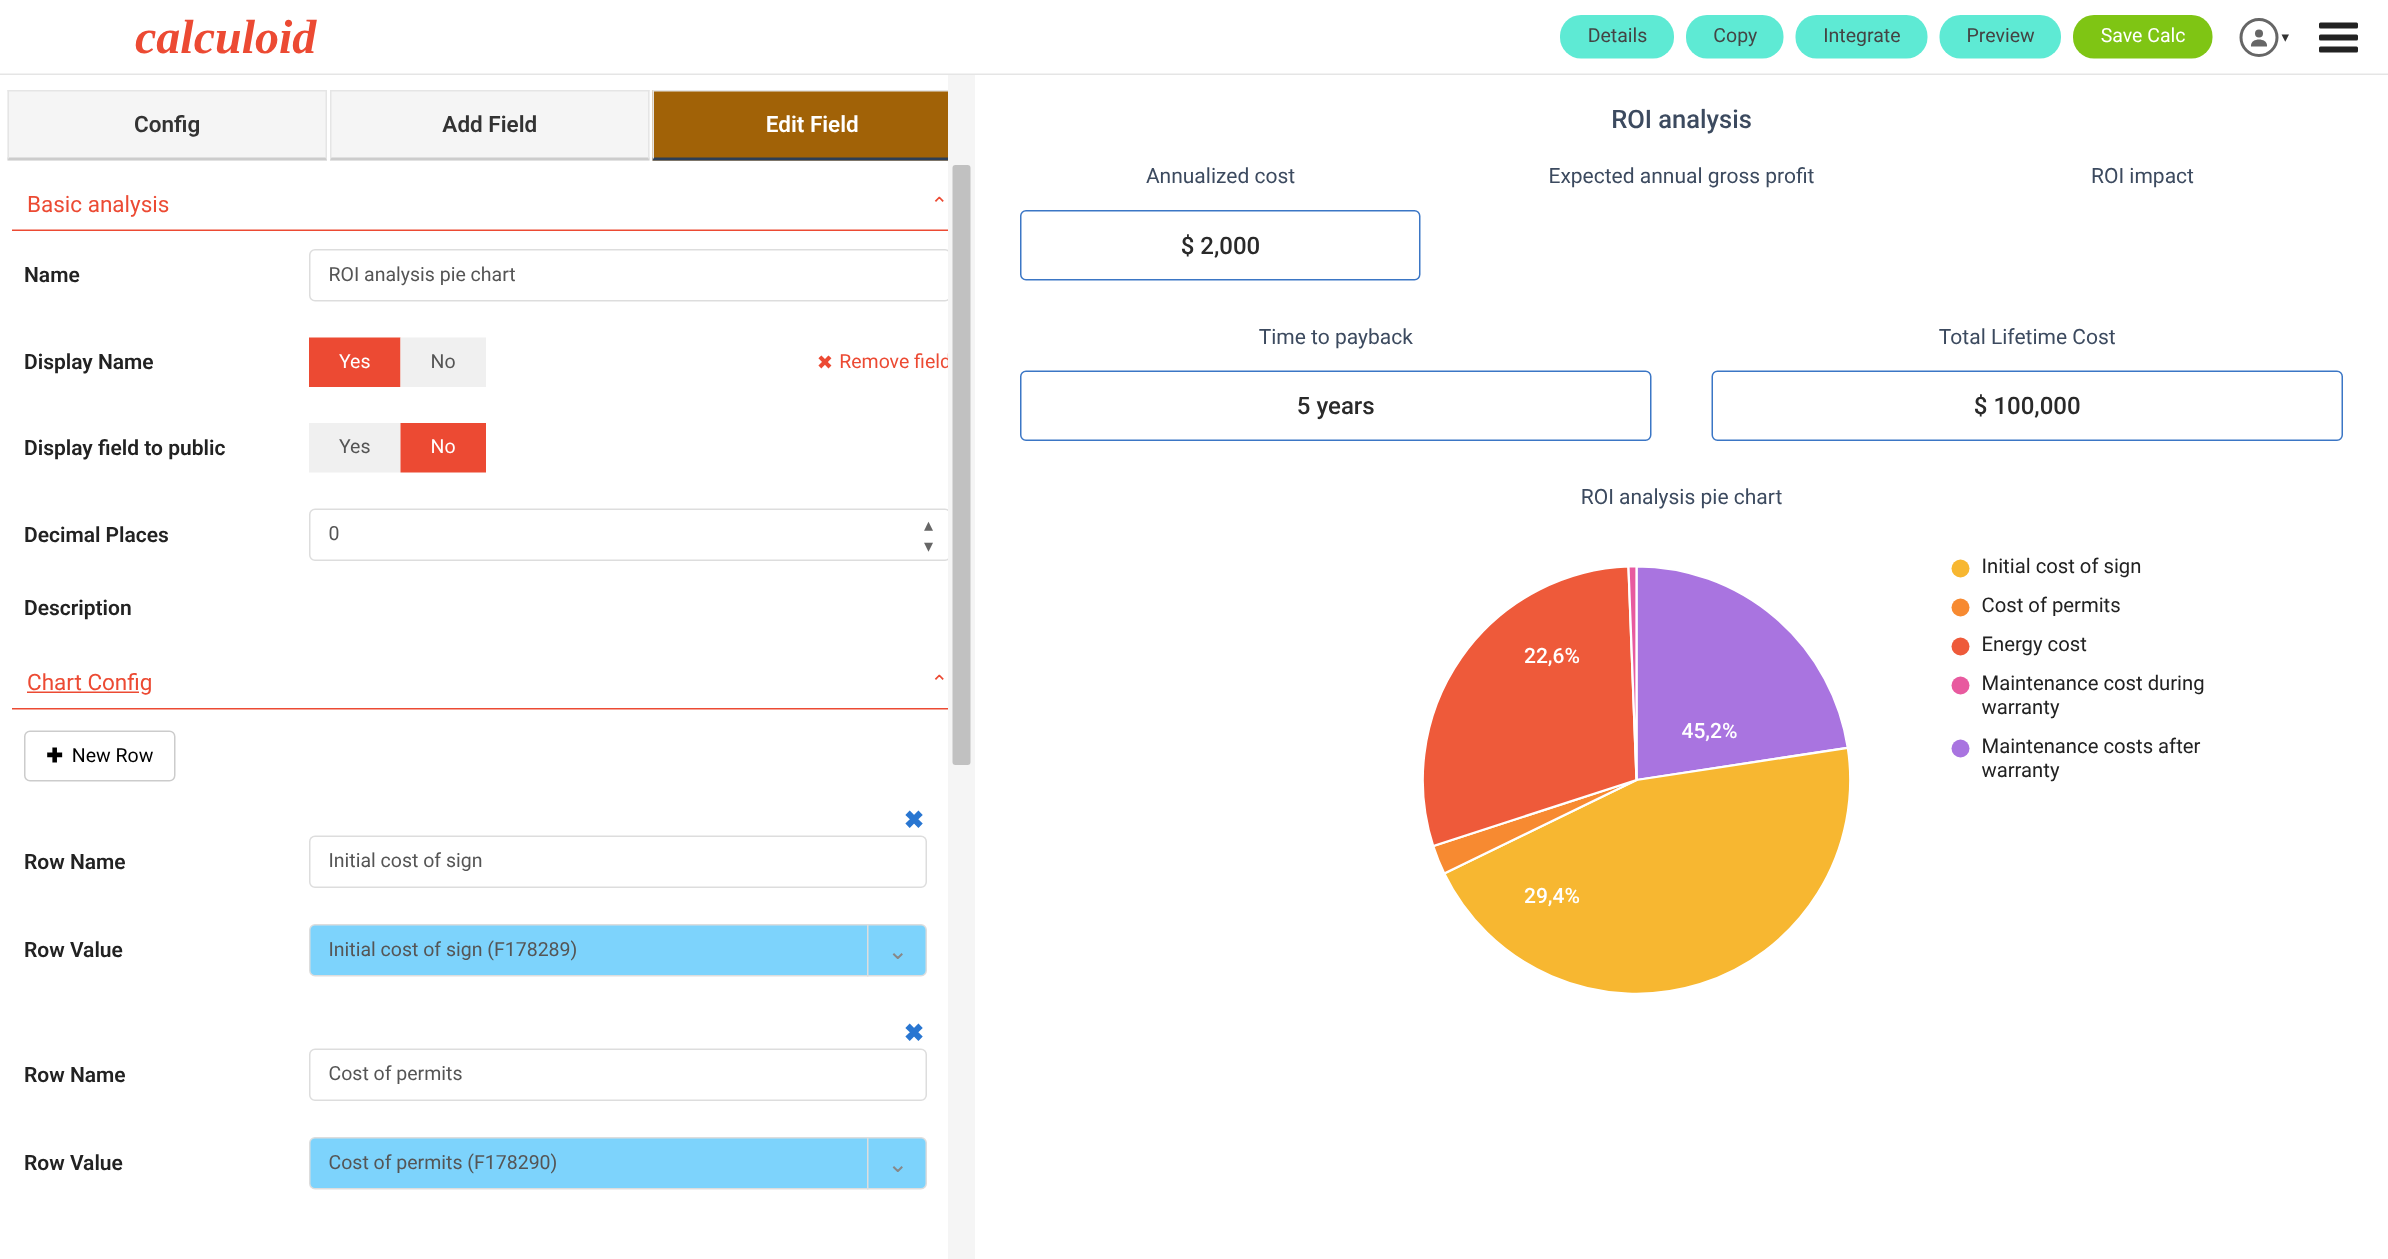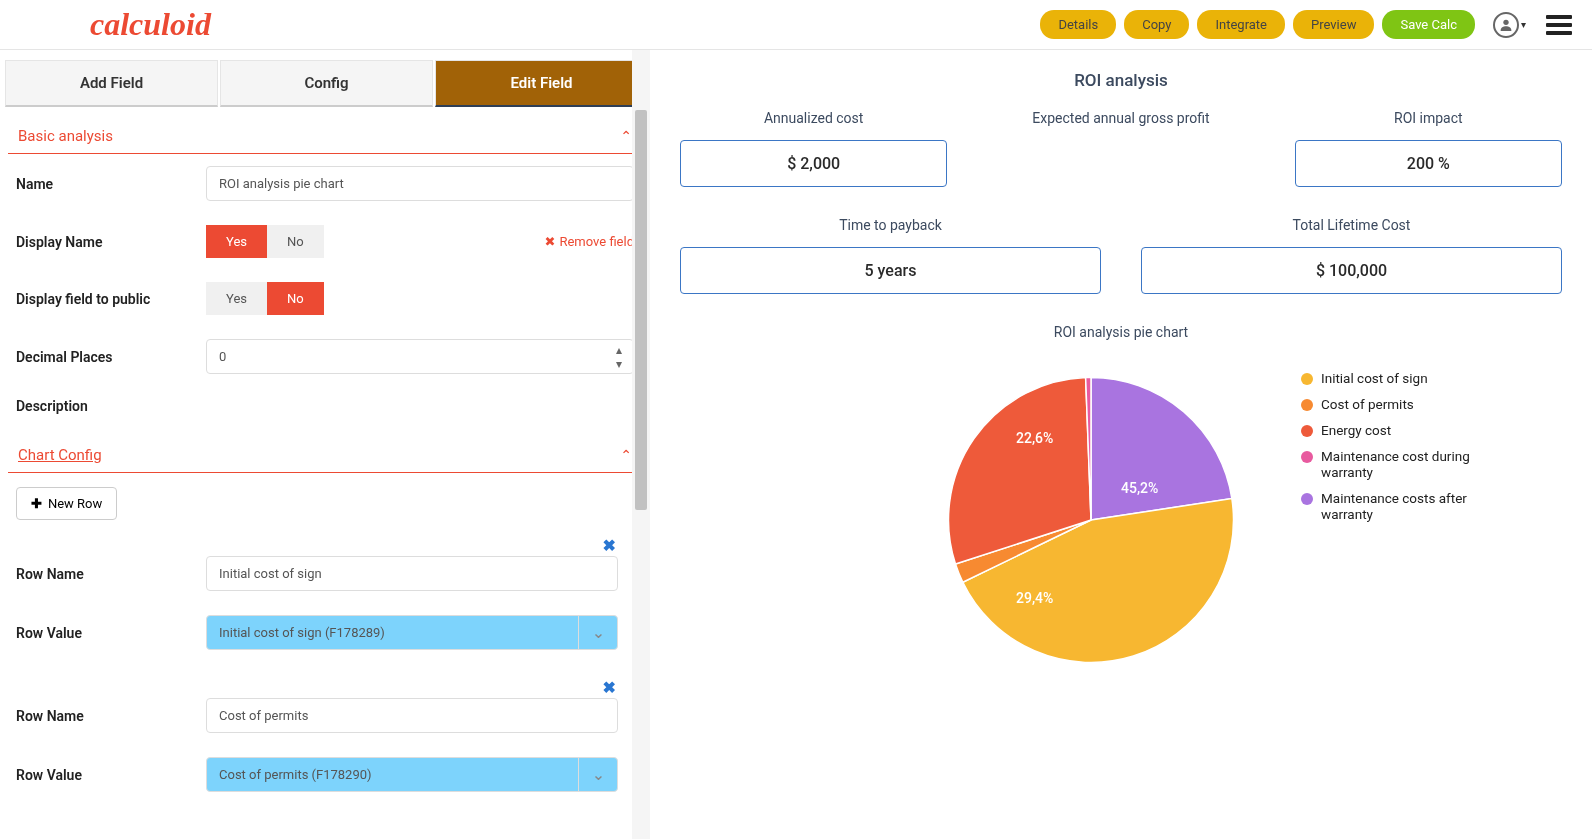--- a/index.html
+++ b/index.html
@@ -1,20 +1,20 @@
 <!DOCTYPE html>
 <html><head>
 <meta charset="utf-8">
 <style>
 * { box-sizing: border-box; margin: 0; padding: 0; font-family: -apple-system, BlinkMacSystemFont, "Segoe UI", Roboto, Helvetica, Arial, sans-serif; }
 body { background: #fff; width: 1592px; height: 839px; overflow: hidden; }
 .header { height: 50px; display: flex; align-items: center; padding: 0 20px 0 90px; border-bottom: 1px solid #e5e5e5; }
 .logo { font-family: "Brush Script MT", cursive; font-size: 32px; color: #ec4a33; font-weight: bold; font-style: italic; }
 .header-spacer { flex: 1; }
-.header-btn { background: #eab308; border: none; border-radius: 14px; padding: 7px 18px; margin-left: 8px; font-size: 13px; color: #444; cursor: pointer; }
+.header-btn { background: #5eead4; border: none; border-radius: 14px; padding: 7px 18px; margin-left: 8px; font-size: 13px; color: #444; cursor: pointer; }
 .header-btn.save { background: #7fc514; color: #fff; }
 .avatar-wrap { margin-left: 18px; display: flex; align-items: center; cursor: pointer; }
 .avatar { width: 26px; height: 26px; border-radius: 50%; border: 2px solid #666; display: flex; align-items: center; justify-content: center; }
 .avatar svg { width: 16px; height: 16px; }
 .caret-down { font-size: 10px; margin-left: 2px; color: #333; }
 .hamburger { margin-left: 20px; cursor: pointer; display: flex; flex-direction: column; gap: 4px; }
 .hamburger span { display: block; width: 26px; height: 4px; background: #222; border-radius: 1px; }
 
 .main { display: flex; height: calc(100% - 50px); }
 .left-pane { width: 650px; height: 100%; position: relative; overflow: hidden; }
@@ -91,22 +91,22 @@
     <span></span>
       <span></span>
       <span></span>
   </div>
 </div>
 
 <div class="main">
   <div class="left-pane">
     <div class="scroll-area">
       <div class="tabs">
+        <div class="tab">Config</div>
         <div class="tab">Add Field</div>
-        <div class="tab">Config</div>
         <div class="tab active">Edit Field</div>
       </div>
 
       <div class="section-head">
         <span>Basic analysis</span>
         <span class="chev">⌃</span>
       </div>
 
       <div class="form-row">
         <div class="form-label">Name</div>
@@ -209,21 +209,20 @@
     <div class="cards">
       <div class="card-col">
         <div class="card-label">Annualized cost</div>
         <div class="card-box">$ 2,000</div>
       </div>
       <div class="card-col">
         <div class="card-label">Expected annual gross profit</div>
       </div>
       <div class="card-col">
         <div class="card-label">ROI impact</div>
-        <div class="card-box">200 %</div>
       </div>
     </div>
 
     <div class="cards" style="margin-top:30px;">
       <div class="card-col">
         <div class="card-label">Time to payback</div>
         <div class="card-box">5 years</div>
       </div>
       <div class="card-col">
         <div class="card-label">Total Lifetime Cost</div>

